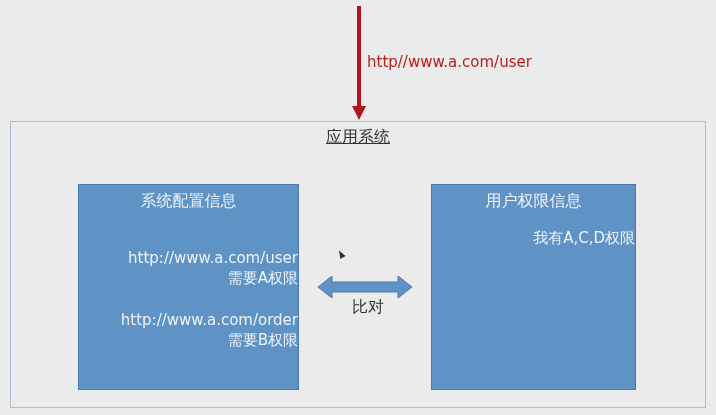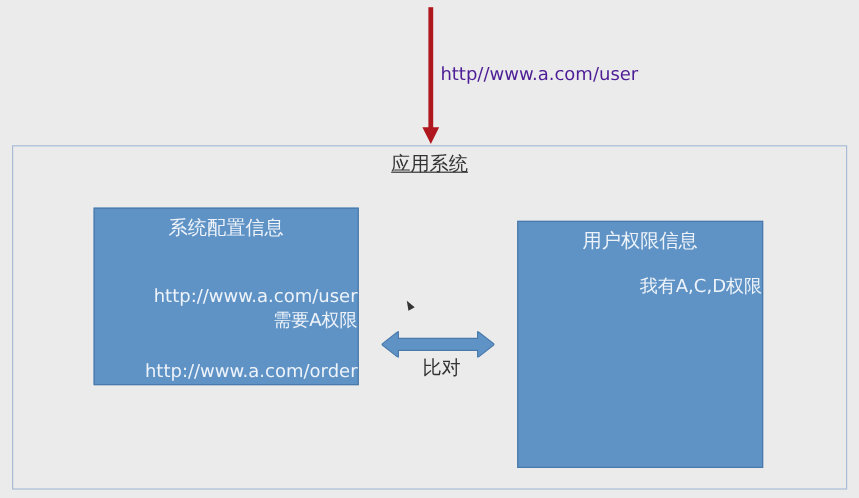--- a/index.html
+++ b/index.html
@@ -1,27 +1,27 @@
 <!DOCTYPE html>
 <html><head>
   <meta charset="utf-8">
   <style>
     html, body { margin:0; padding:0; }
     body { width:716px; height:415px; background:#ebebeb; position:relative; overflow:hidden;
       font-family:"DejaVu Sans","Liberation Sans",sans-serif; }
     .arrow-line { position:absolute; left:357px; top:6px; width:4px; height:102px; background:#b0161d; }
     .arrow-head { position:absolute; left:352px; top:106px; width:0; height:0;
       border-left:7px solid transparent; border-right:7px solid transparent; border-top:14px solid #b0161d; }
-    .url-label { position:absolute; left:367px; top:53px; font-size:15px; color:#4c1d95; }
+    .url-label { position:absolute; left:367px; top:53px; font-size:15px; color:#b91c1c; }
     .system { position:absolute; left:10px; top:121px; width:696px; height:287px;
       border:1.5px solid #a9bcd6; box-sizing:border-box; }
     .system-title { position:absolute; left:0; right:0; top:5px; text-align:center; font-size:16px; color:#333;text-decoration:underline; }
     .box { position:absolute; background:#5f93c6; border:1px solid #4a7aab; box-sizing:border-box;
       color:#eef3f9; text-align:center; }
-    .box-config { left:78px; top:173px; width:221px; height:148px; }
+    .box-config { left:78px; top:184px; width:221px; height:206px; }
     .box-user { left:431px; top:184px; width:205px; height:206px; }
     .box-title { margin-top:6px; font-size:16px; }
     .line { font-size:15px; line-height:20px;text-align:right; }
     .gap1 { margin-top:36px; }
     .gap2 { margin-top:22px; }
     .gap-u { margin-top:16px; }
     .compare-label { position:absolute; left:352px; top:253px; font-size:16px; color:#333;margin-top:44px; }
     .cursor { position:absolute; left:338px; top:250px; width:0; height:0;
       border-left:3px solid transparent; border-right:3px solid transparent; border-bottom:8px solid #333;
       transform:rotate(-30deg); }
@@ -36,20 +36,21 @@
 
 <div class="system">
   <div class="system-title">应用系统</div>
 </div>
 
 <div class="box box-config">
   <div class="box-title">系统配置信息</div>
   <div class="line gap1">http://www.a.com/user</div>
   <div class="line">需要A权限</div>
   <div class="line gap2">http://www.a.com/order</div>
+  <div class="line">需要B权限</div>
 </div>
 
 <div class="cursor"></div>
 <div class="compare-label">比对</div>
 <svg class="dbl-arrow" width="94" height="22" viewBox="0 0 94 22">
   <polygon points="0,11 14,0 14,6 80,6 80,0 94,11 80,22 80,16 14,16 14,22" fill="#5f93c6" stroke="#4a7aab" stroke-width="1"></polygon>
 </svg>
 
 <div class="box box-user">
   <div class="box-title">用户权限信息</div>

